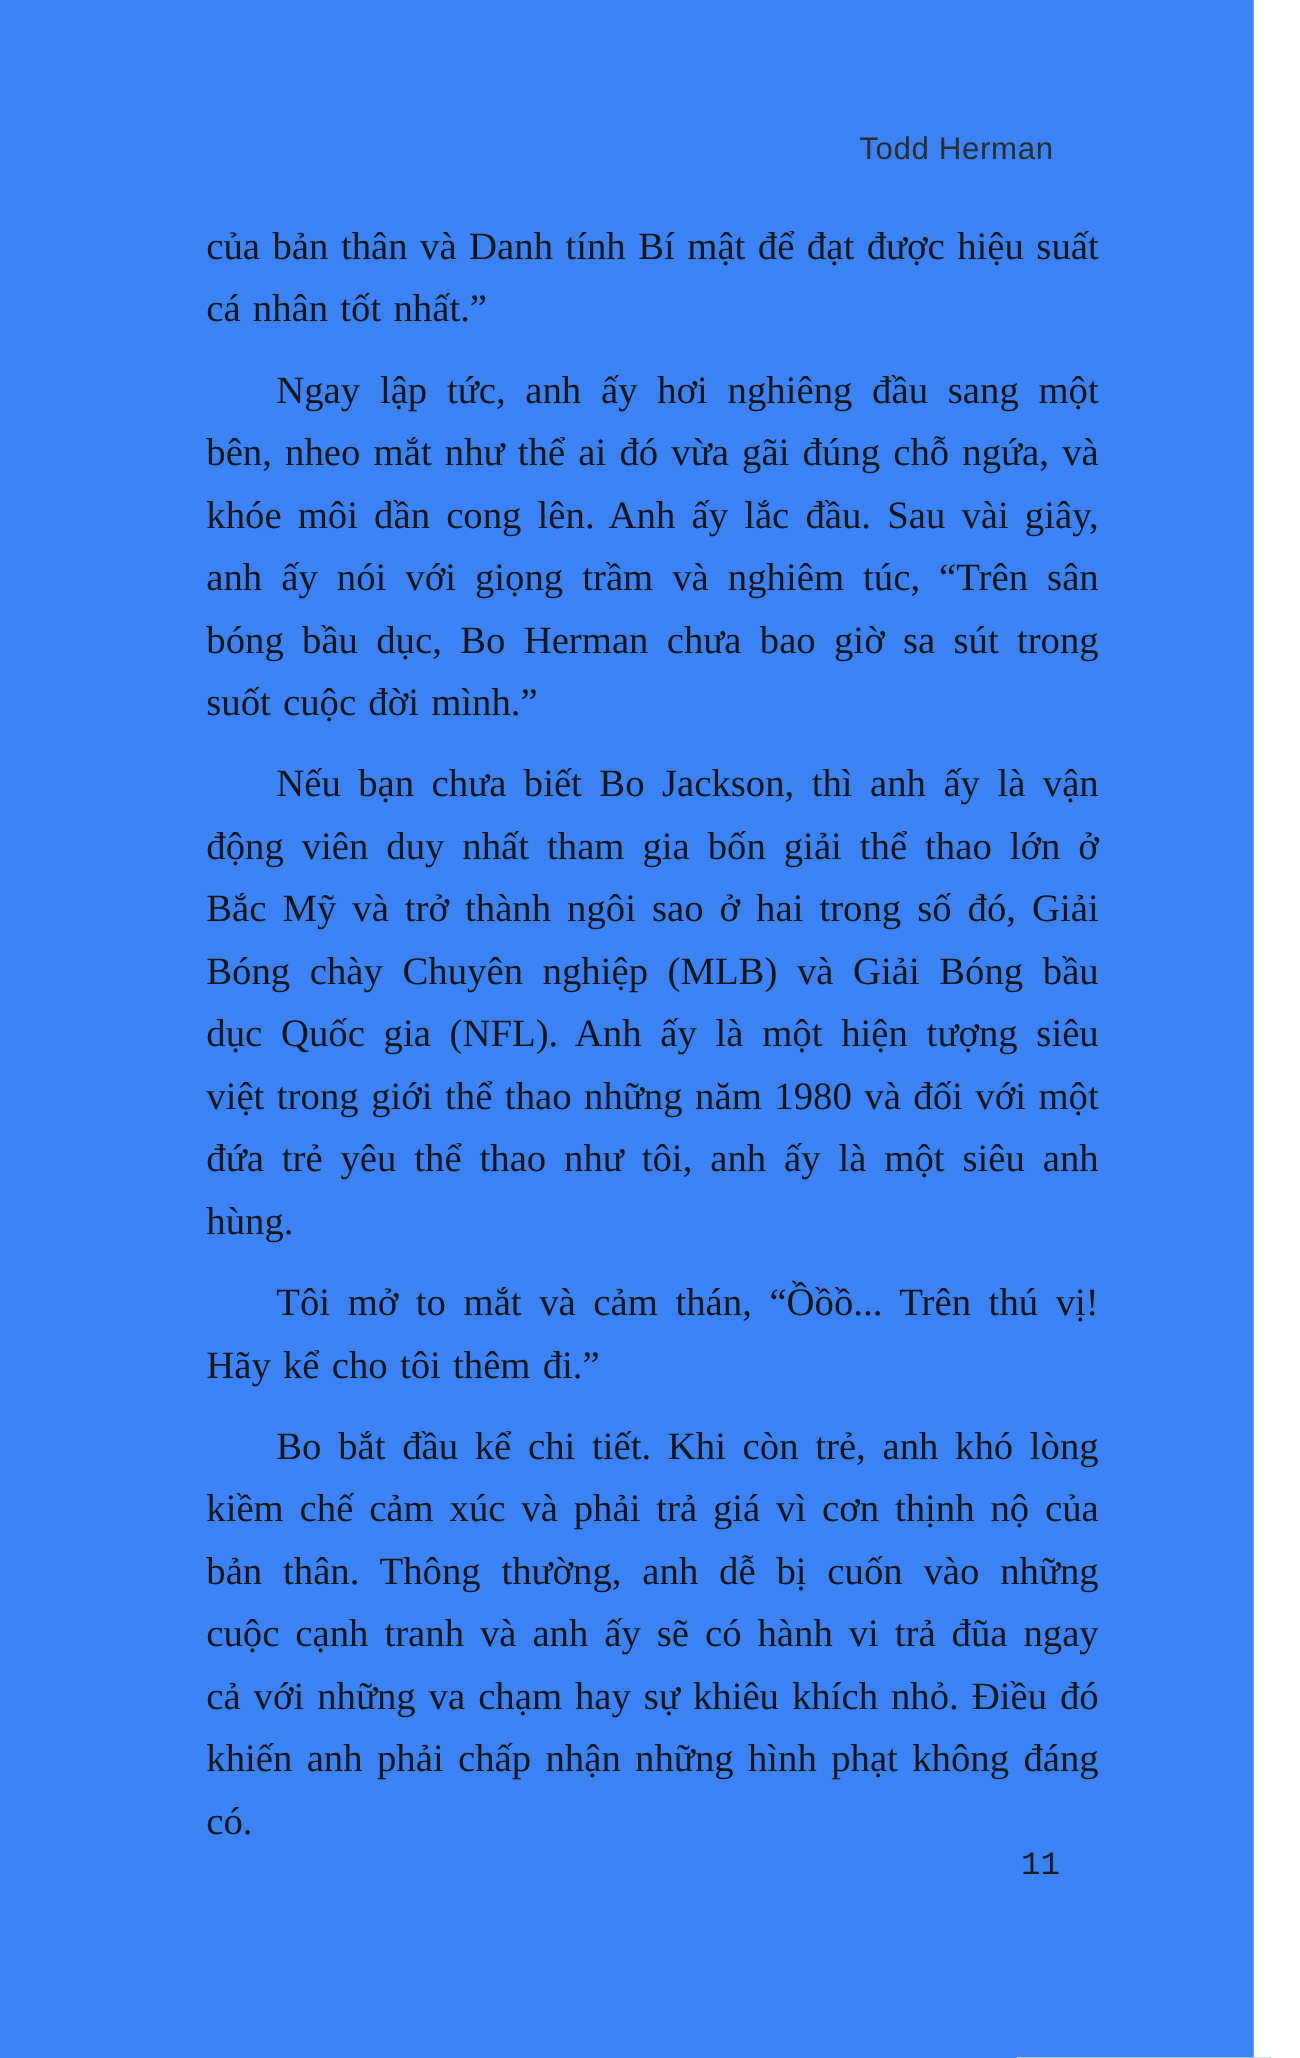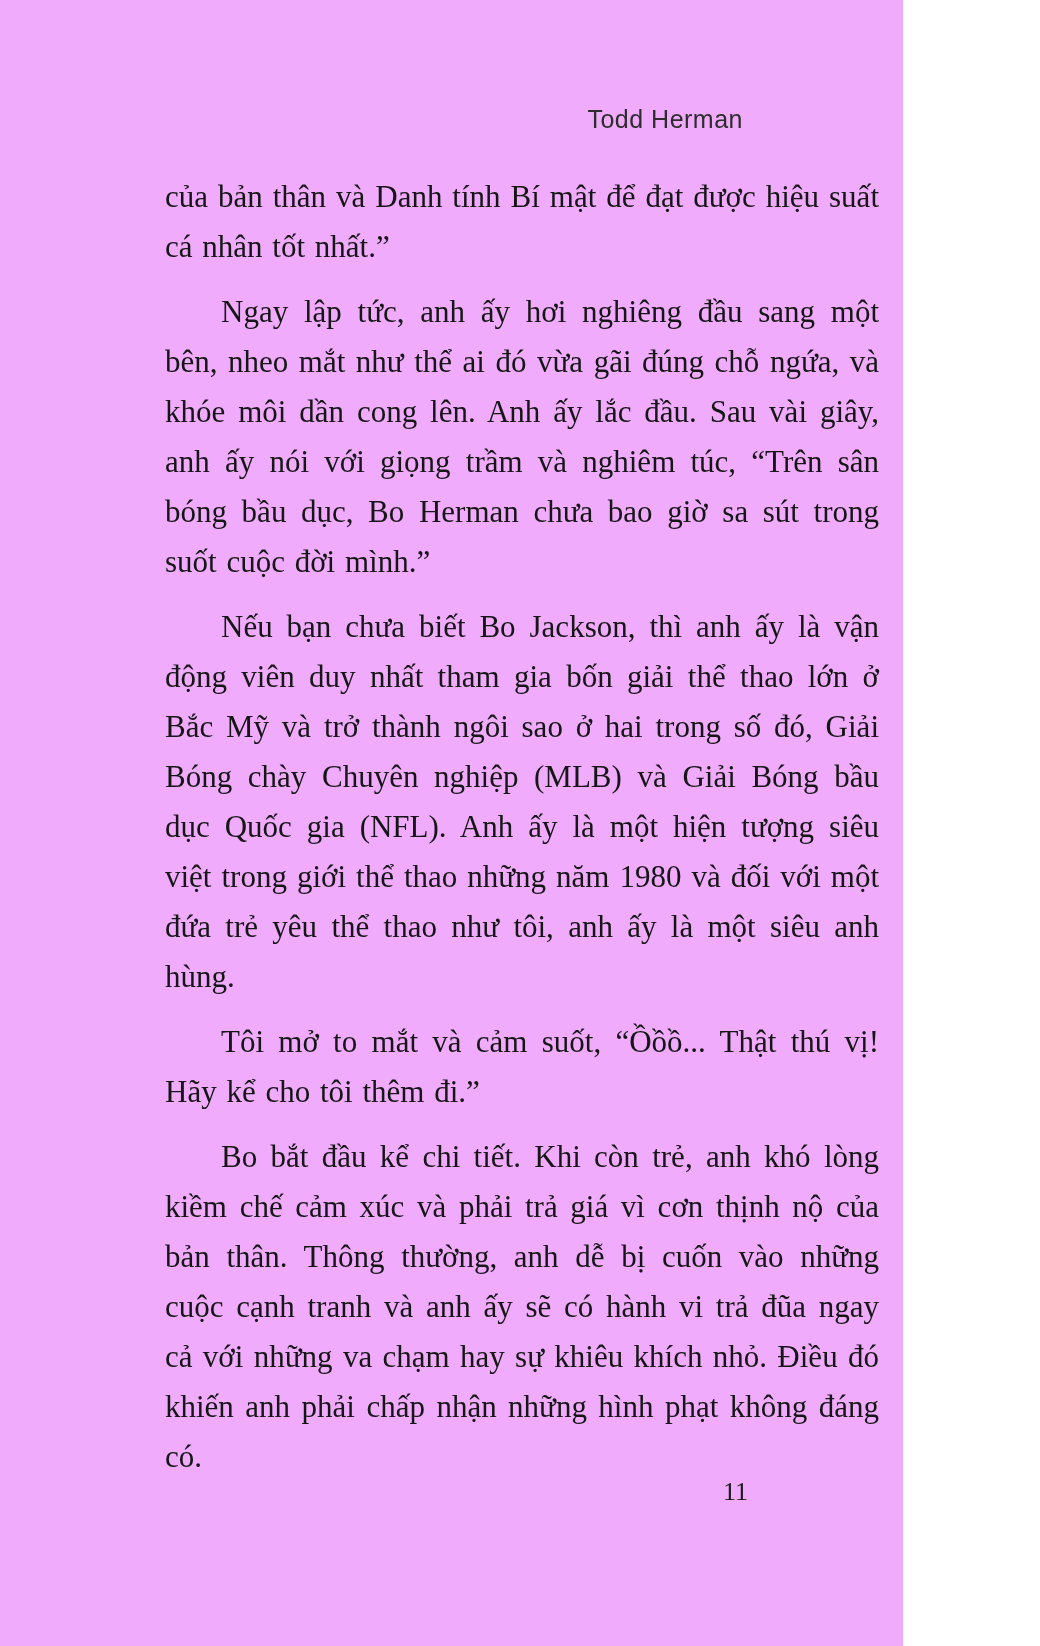--- a/index.html
+++ b/index.html
@@ -2,23 +2,23 @@
 <html><head>
 <meta charset="utf-8">
 <style>
   html, body {
     margin: 0;
     padding: 0;
     background: #ffffff;
   }
   .page {
     position: relative;
-    width: 903px;
+    width: 1003px;
     height: 1646px;
-    background: #f0abfc;
+    background: #3b82f6;
     font-family: "Liberation Serif", serif;
     color: #161616;
     box-sizing: border-box;
     overflow: hidden;
   }
   .running-header {
     position: absolute;
     top: 104px;
     left: 165px;
     right: 160px;
@@ -47,34 +47,34 @@
   }
   .text-block p.para.indent {
     text-indent: 56px;
   }
   .page-number {
     position: absolute;
     top: 1476px;
     left: 165px;
     right: 155px;
     text-align: right;
-    font-family: Liberation Serif, serif;
+    font-family: Liberation Mono, monospace;
     font-size: 26px;
     line-height: 32px;
     color: #1c1c1c;
   }
 </style>
 </head>
 <body>
 
 <div class="page">
   <div class="running-header">Todd Herman</div>
 
   <div class="text-block">
       <p class="para">của bản thân và Danh tính Bí mật để đạt được hiệu suất cá nhân tốt nhất.”</p>
       <p class="para indent">Ngay lập tức, anh ấy hơi nghiêng đầu sang một bên, nheo mắt như thể ai đó vừa gãi đúng chỗ ngứa, và khóe môi dần cong lên. Anh ấy lắc đầu. Sau vài giây, anh ấy nói với giọng trầm và nghiêm túc, “Trên sân bóng bầu dục, Bo Herman chưa bao giờ sa sút trong suốt cuộc đời mình.”</p>
       <p class="para indent">Nếu bạn chưa biết Bo Jackson, thì anh ấy là vận động viên duy nhất tham gia bốn giải thể thao lớn ở Bắc Mỹ và trở thành ngôi sao ở hai trong số đó, Giải Bóng chày Chuyên nghiệp (MLB) và Giải Bóng bầu dục Quốc gia (NFL). Anh ấy là một hiện tượng siêu việt trong giới thể thao những năm 1980 và đối với một đứa trẻ yêu thể thao như tôi, anh ấy là một siêu anh hùng.</p>
-      <p class="para indent">Tôi mở to mắt và cảm suốt, “Ồồồ... Thật thú vị! Hãy kể cho tôi thêm đi.”</p>
+      <p class="para indent">Tôi mở to mắt và cảm thán, “Ồồồ... Trên thú vị! Hãy kể cho tôi thêm đi.”</p>
       <p class="para indent">Bo bắt đầu kể chi tiết. Khi còn trẻ, anh khó lòng kiềm chế cảm xúc và phải trả giá vì cơn thịnh nộ của bản thân. Thông thường, anh dễ bị cuốn vào những cuộc cạnh tranh và anh ấy sẽ có hành vi trả đũa ngay cả với những va chạm hay sự khiêu khích nhỏ. Điều đó khiến anh phải chấp nhận những hình phạt không đáng có.</p>
     </div>
 
   <div class="page-number">11</div>
 </div>
 
 </body></html>

